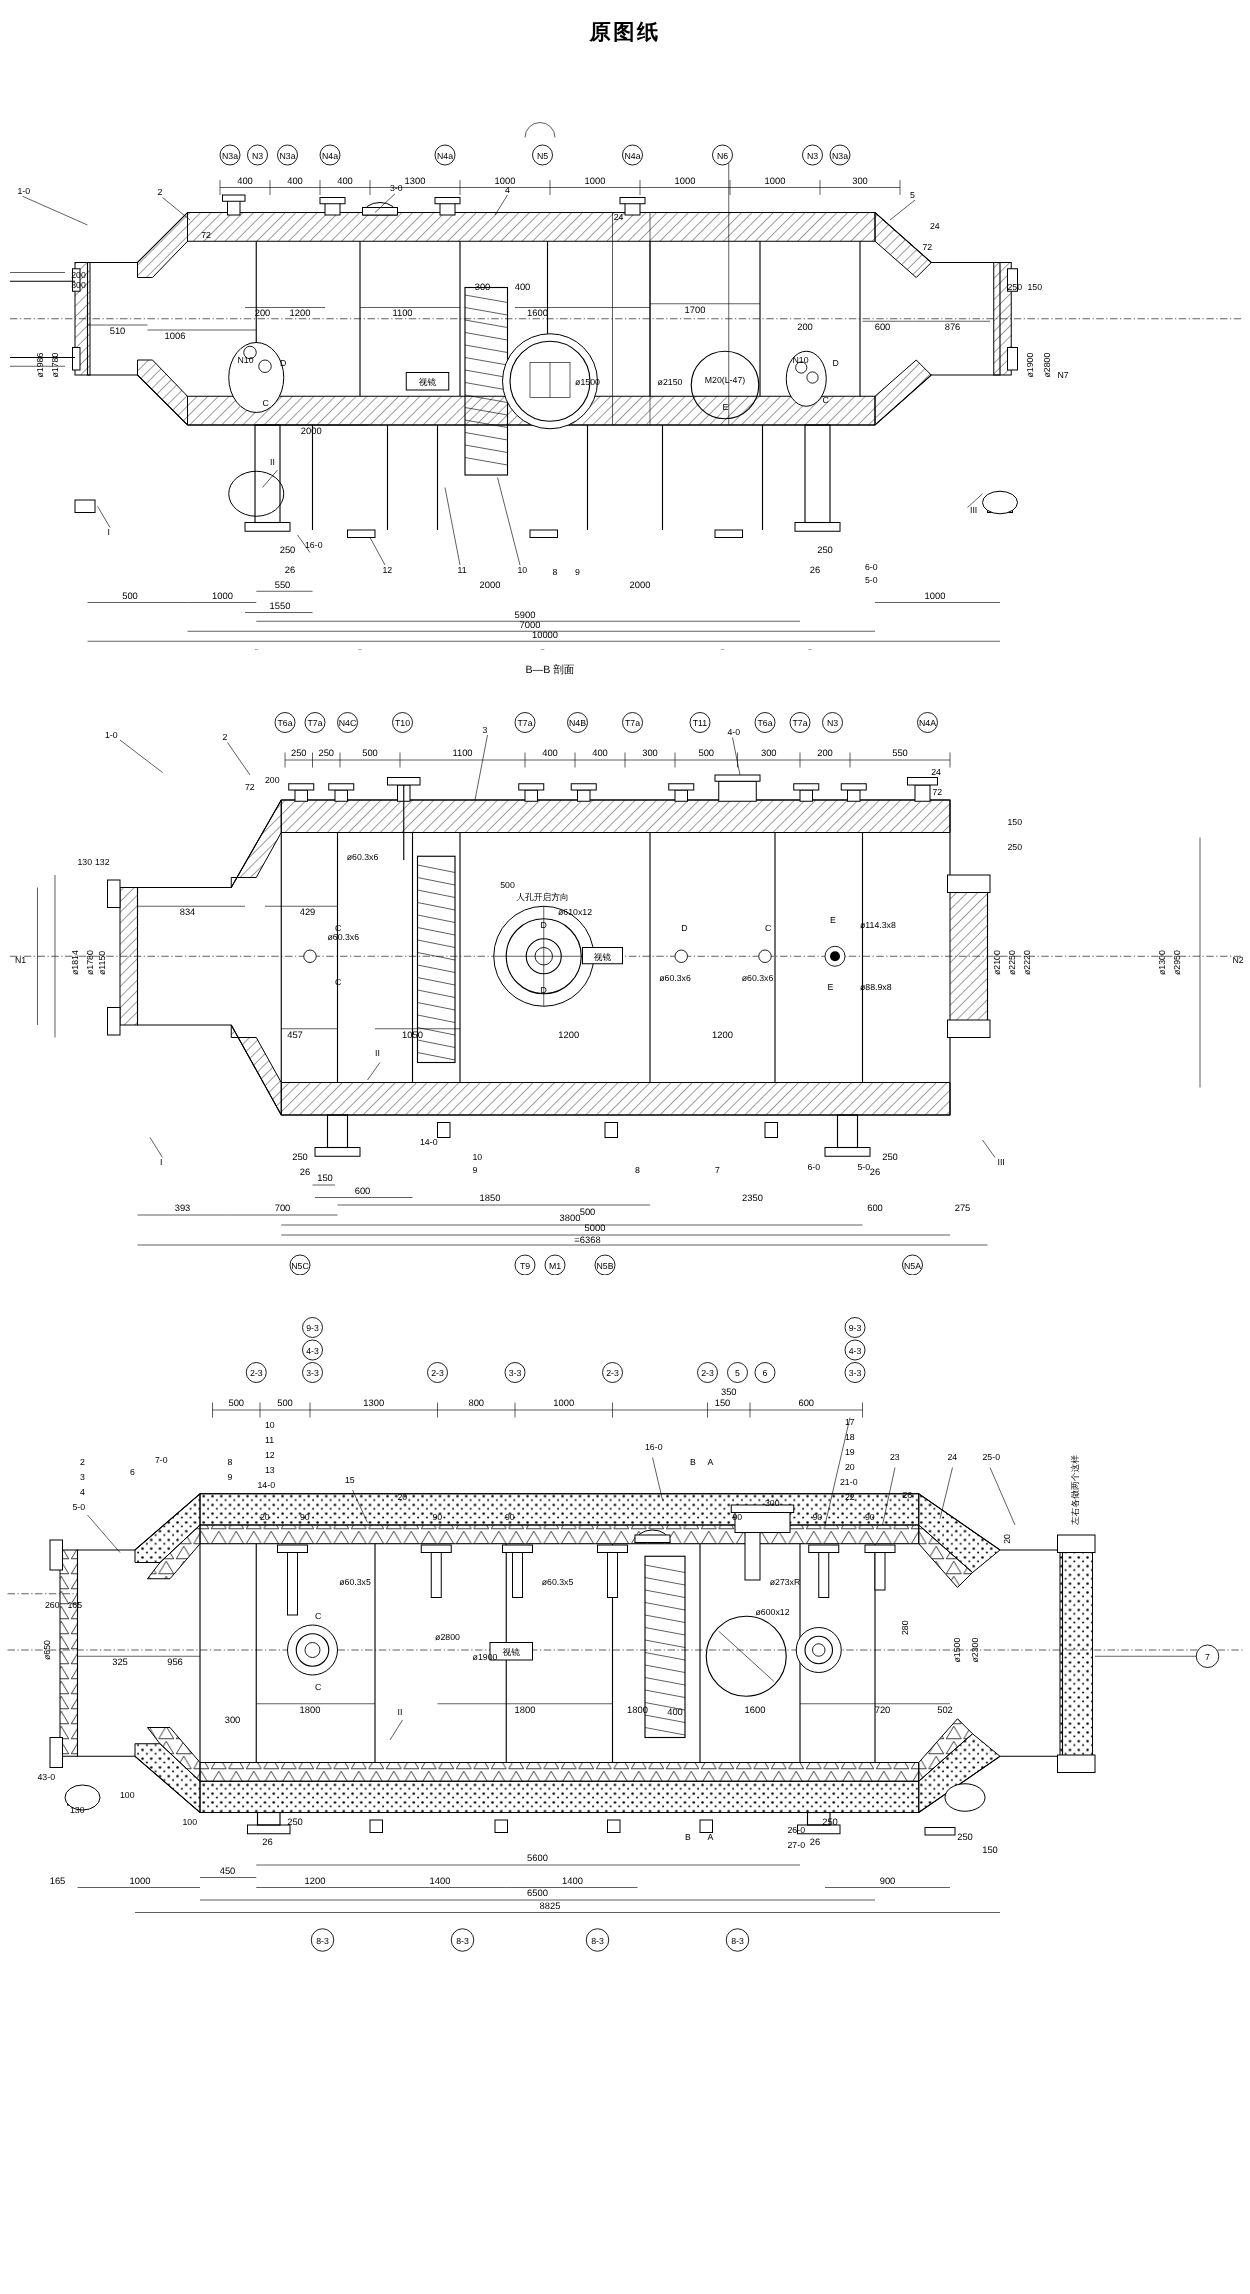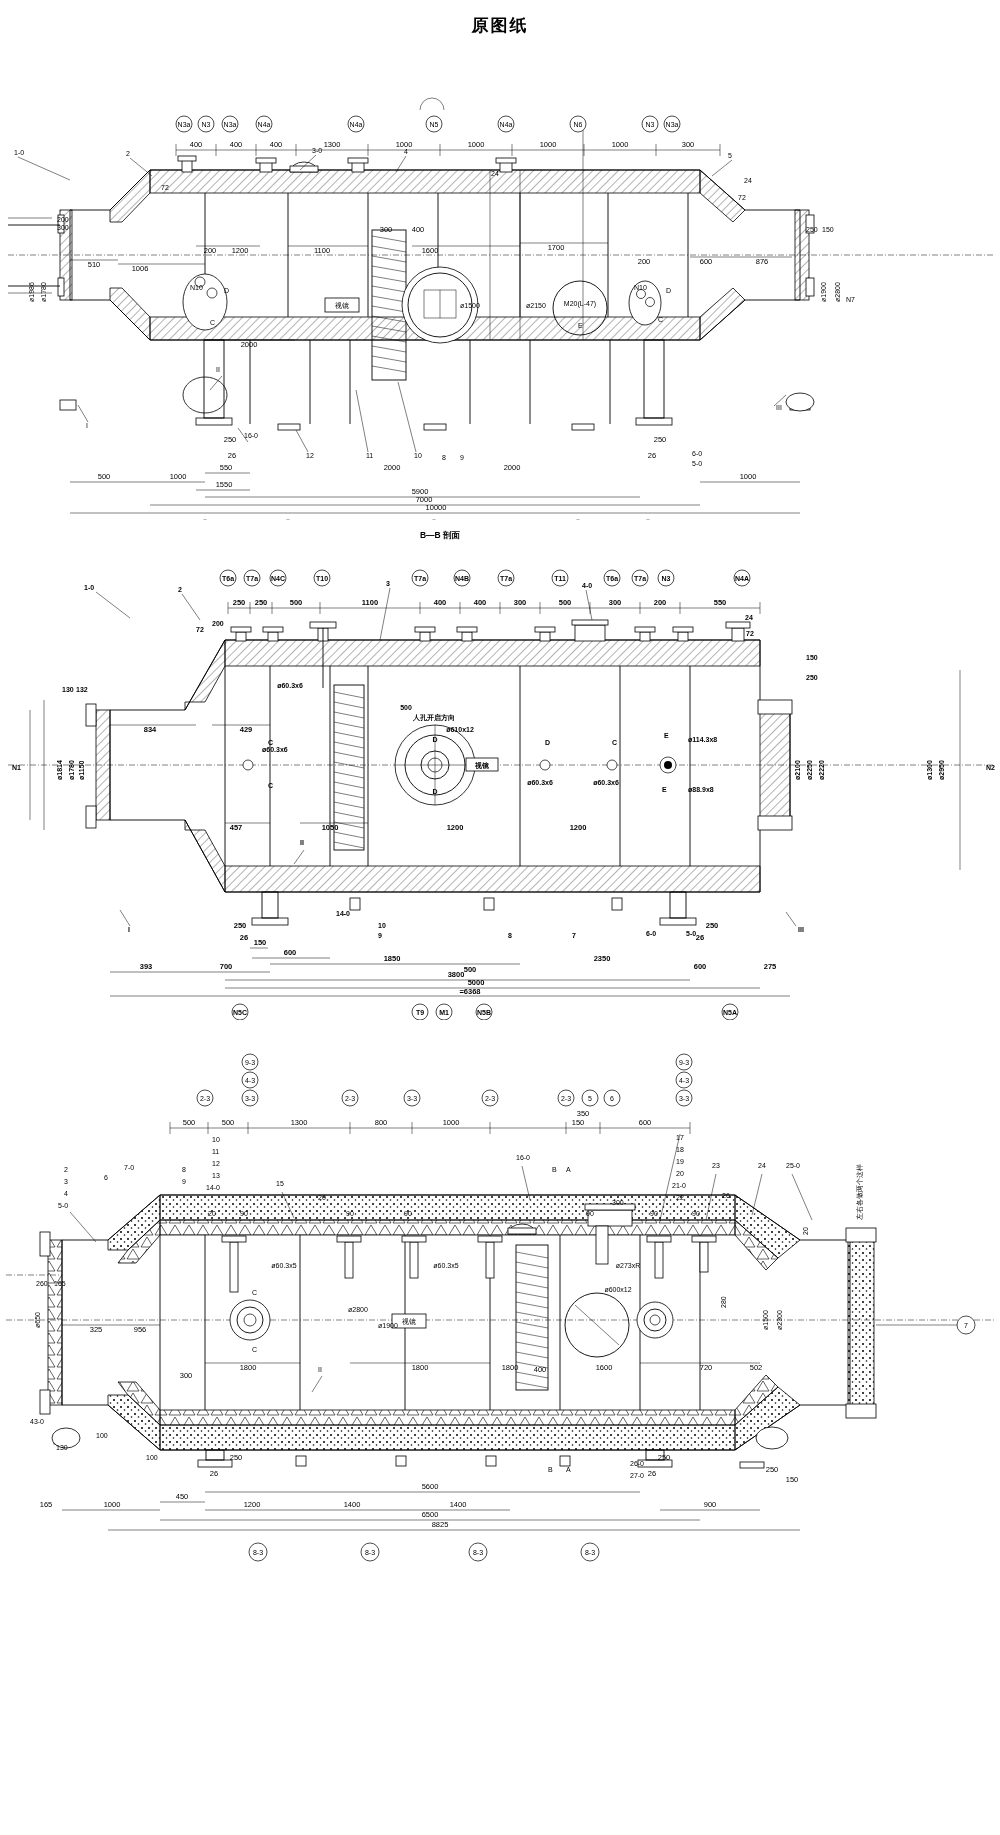--- a/index.html
+++ b/index.html
@@ -1,20 +1,20 @@
 <!DOCTYPE html>
 <html><head>
 <meta charset="utf-8">
 <style>
   html,body{margin:0;padding:0;background:#ffffff;}
   body{width:1000px;height:1835px;position:relative;font-family:"Liberation Sans",sans-serif;color:#000;}
   .page-title{position:absolute;top:14px;left:0;width:1000px;text-align:center;font-size:17px;font-weight:bold;letter-spacing:2px;}
   .view{position:absolute;left:0;width:1000px;}
   #view1{top:50px;height:470px;}
-  #view2{top:520px;height:500px;font-weight:bold;}
+  #view2{top:520px;height:500px;}
   #view3{top:1020px;height:800px;}
   svg{display:block;}
   text{font-family:"Liberation Sans",sans-serif;fill:#000;}
   .dim{font-size:7.5px;}
   .tag{font-size:7px;}
   .big{font-size:8.5px;}
   .thin{stroke:#000;stroke-width:.5;fill:none;}
   .med{stroke:#000;stroke-width:.9;fill:none;}
   .dash{stroke:#000;stroke-width:.5;fill:none;stroke-dasharray:6 2 1 2;}
   .hatchfill{fill:url(#hatchA);stroke:#000;stroke-width:.8;}

